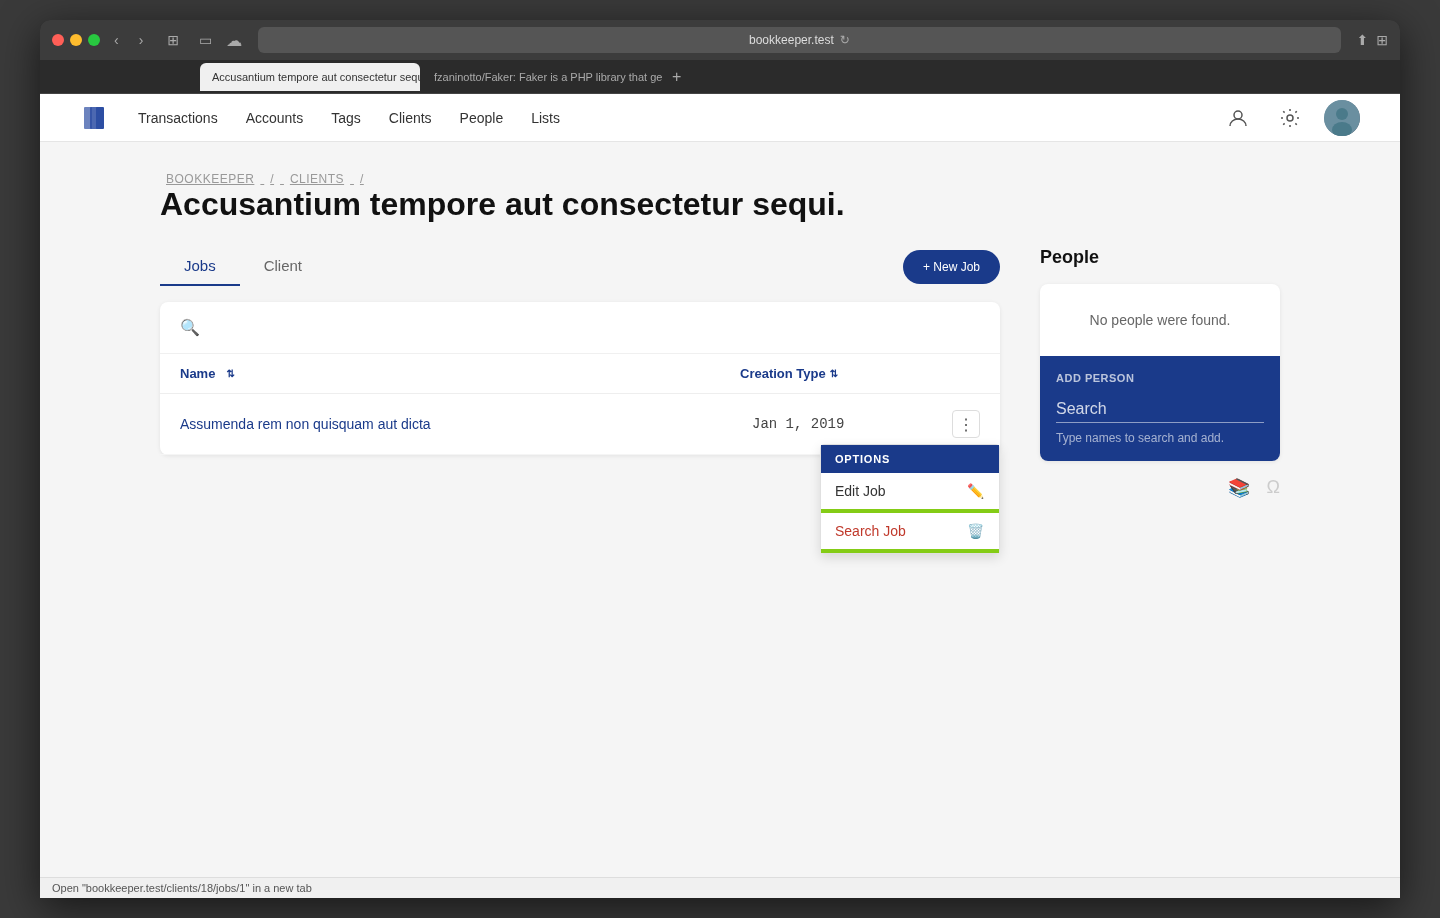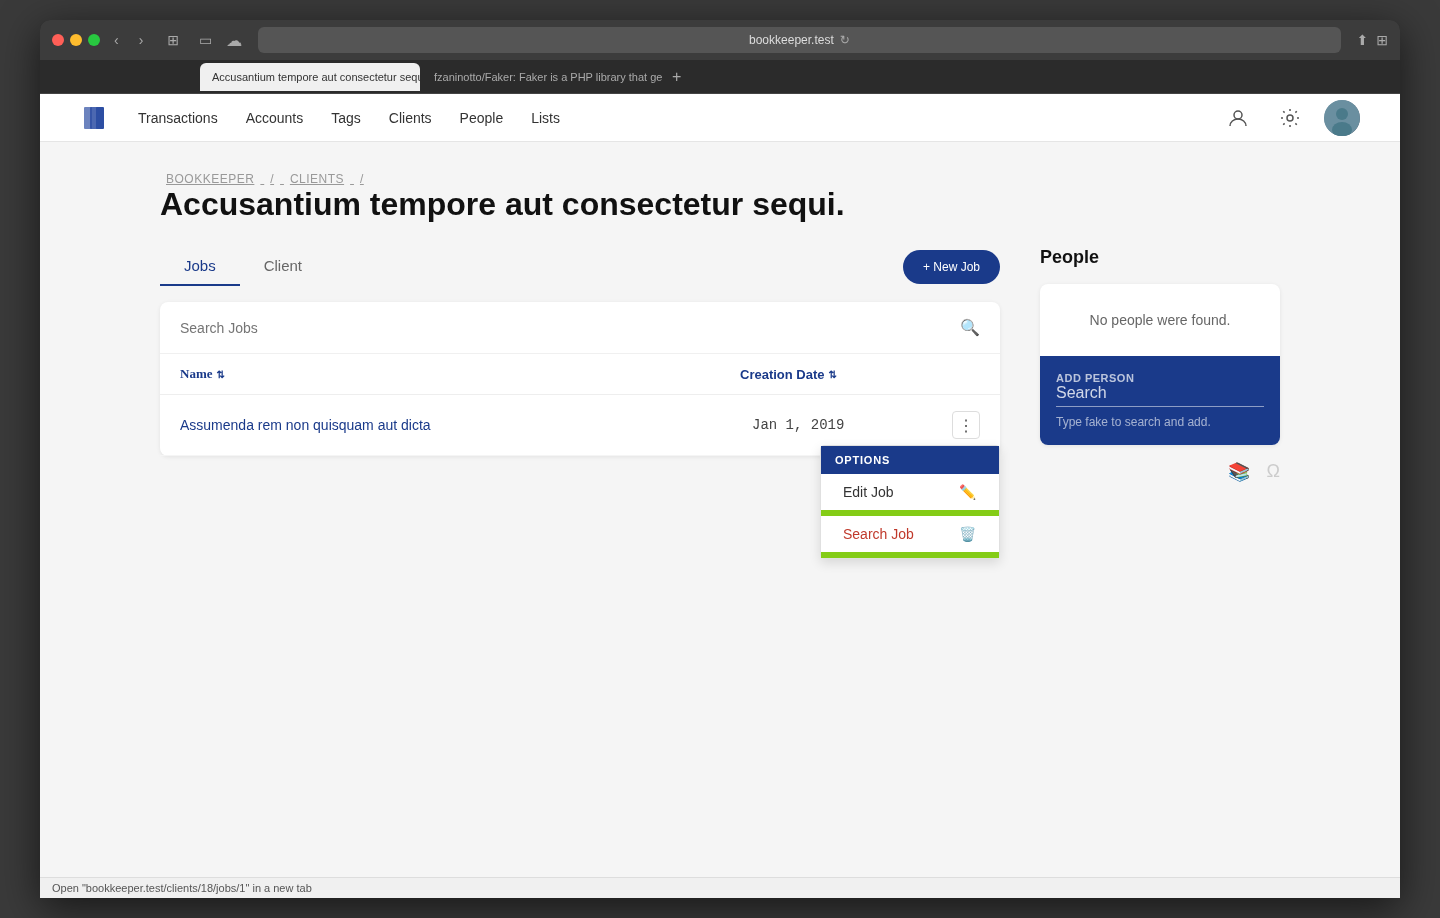--- a/index.html
+++ b/index.html
@@ -266,23 +266,22 @@
       border-bottom: 1px solid #eee;
     }
 
     .col-name {
       flex: 1;
       font-size: 13px;
       font-weight: 600;
       color: #1a3a8a;
       display: flex;
       align-items: center;
-      gap: 4px;
-      cursor: pointer;
-      font-family: Liberation Serif, serif;
+      gap: 11px;
+      cursor: pointer;
     }
 
     .col-date {
       width: 200px;
       font-size: 13px;
       font-weight: 600;
       color: #1a3a8a;
       display: flex;
       align-items: center;
       gap: 4px;
@@ -346,25 +345,25 @@
       font-size: 11px;
       font-weight: 600;
       letter-spacing: 0.8px;
       padding: 8px 14px;
     }
 
     .dropdown-item {
       display: flex;
       align-items: flex-start;
       justify-content: space-between;
-      padding: 10px 22px;
+      padding: 10px 14px;
       font-size: 14px;
       color: #333;
       cursor: pointer;
-      border-bottom: 6px solid #84cc16;
+      border-bottom: 4px solid #84cc16;
     }
     .dropdown-item.danger { color: #c0392b; }
 
     .people-title {
       font-size: 18px;
       font-weight: 700;
       color: #111;
       margin-bottom: 16px;
     }
 
@@ -385,21 +384,21 @@
     .add-person-section {
       background: #1a3a8a;
       padding: 16px;
     }
 
     .add-person-label {
       font-size: 11px;
       font-weight: 600;
       color: rgba(255,255,255,0.7);
       letter-spacing: 0.5px;
-      margin-bottom: 0;
+      margin-bottom: 16px;
     }
 
     .add-person-input {
       background: transparent;
       border: none;
       border-bottom: 1px solid rgba(255,255,255,0.5);
       color: #fff;
       font-size: 16px;
       width: 100%;
       outline: none;
@@ -533,32 +532,31 @@
               <div class="tab-item active">Jobs</div>
               <div class="tab-item">Client</div>
             </div>
             <button class="new-job-btn">+ New Job</button>
           </div>
 
           <div class="jobs-table-container">
 
             <div class="search-bar">
               <div class="search-input-wrapper">
-                <input class="search-input" type="text" placeholder="Search Jobs" style="">
                 <span style="color:#999; font-size:16px;">🔍</span>
               </div>
             </div>
 
             <div class="table-header">
               <div class="col-name">
                 <span>Name</span>
                 <span class="sort-arrow">⇅</span>
               </div>
               <div class="col-date">
-                <span>Creation Date</span>
+                <span>Creation Type</span>
                 <span class="sort-arrow">⇅</span>
               </div>
               <div class="col-actions"></div>
             </div>
 
             <div class="table-row" style="position:relative;">
               <div class="row-name">Assumenda rem non quisquam aut dicta</div>
               <div class="row-date">Jan 1, 2019</div>
               <button class="row-menu-btn">⋮</button>
 
@@ -577,21 +575,21 @@
           </div>
         </div>
 
         <div class="side-column">
           <div class="people-title">People</div>
           <div class="people-card">
             <div class="no-people">No people were found.</div>
             <div class="add-person-section">
               <div class="add-person-label">ADD PERSON</div>
               <input class="add-person-input" type="text" placeholder="Search" style="">
-              <div class="add-person-hint">Type fake to search and add.</div>
+              <div class="add-person-hint">Type names to search and add.</div>
             </div>
           </div>
           <div class="footer-icons">
             <span style="color:#ccc; font-size:18px;">📚</span>
             <span style="color:#ccc; font-size:18px;">Ω</span>
           </div>
         </div>
       </div>
     </div>
   </div>

